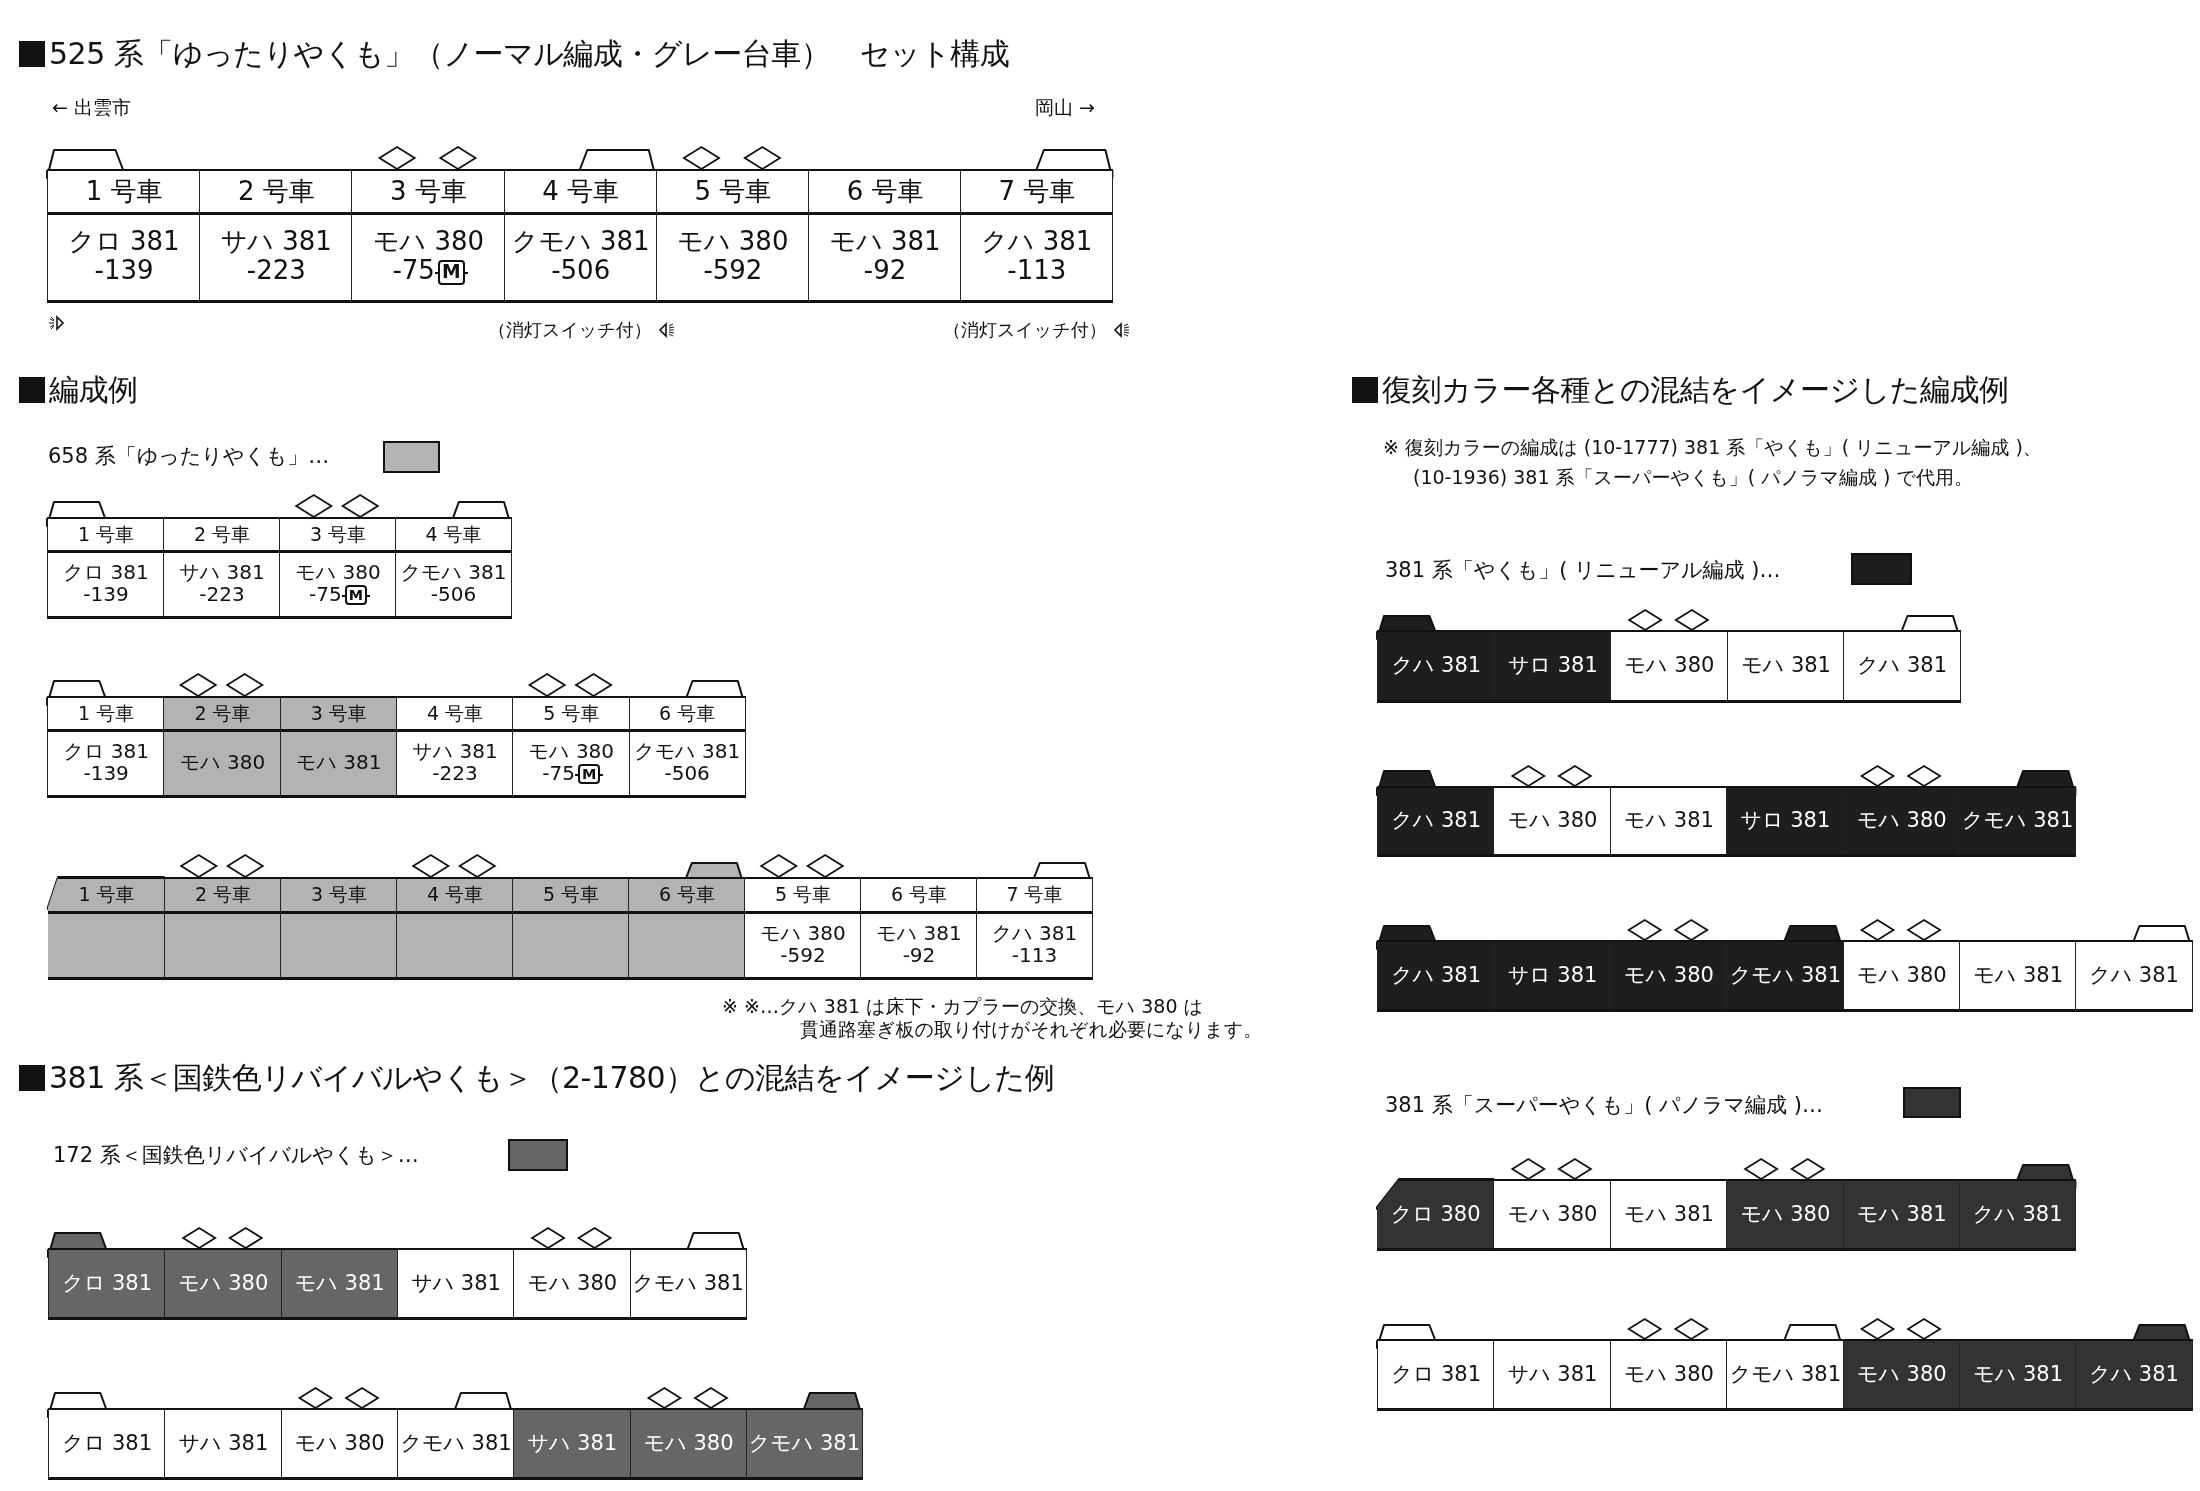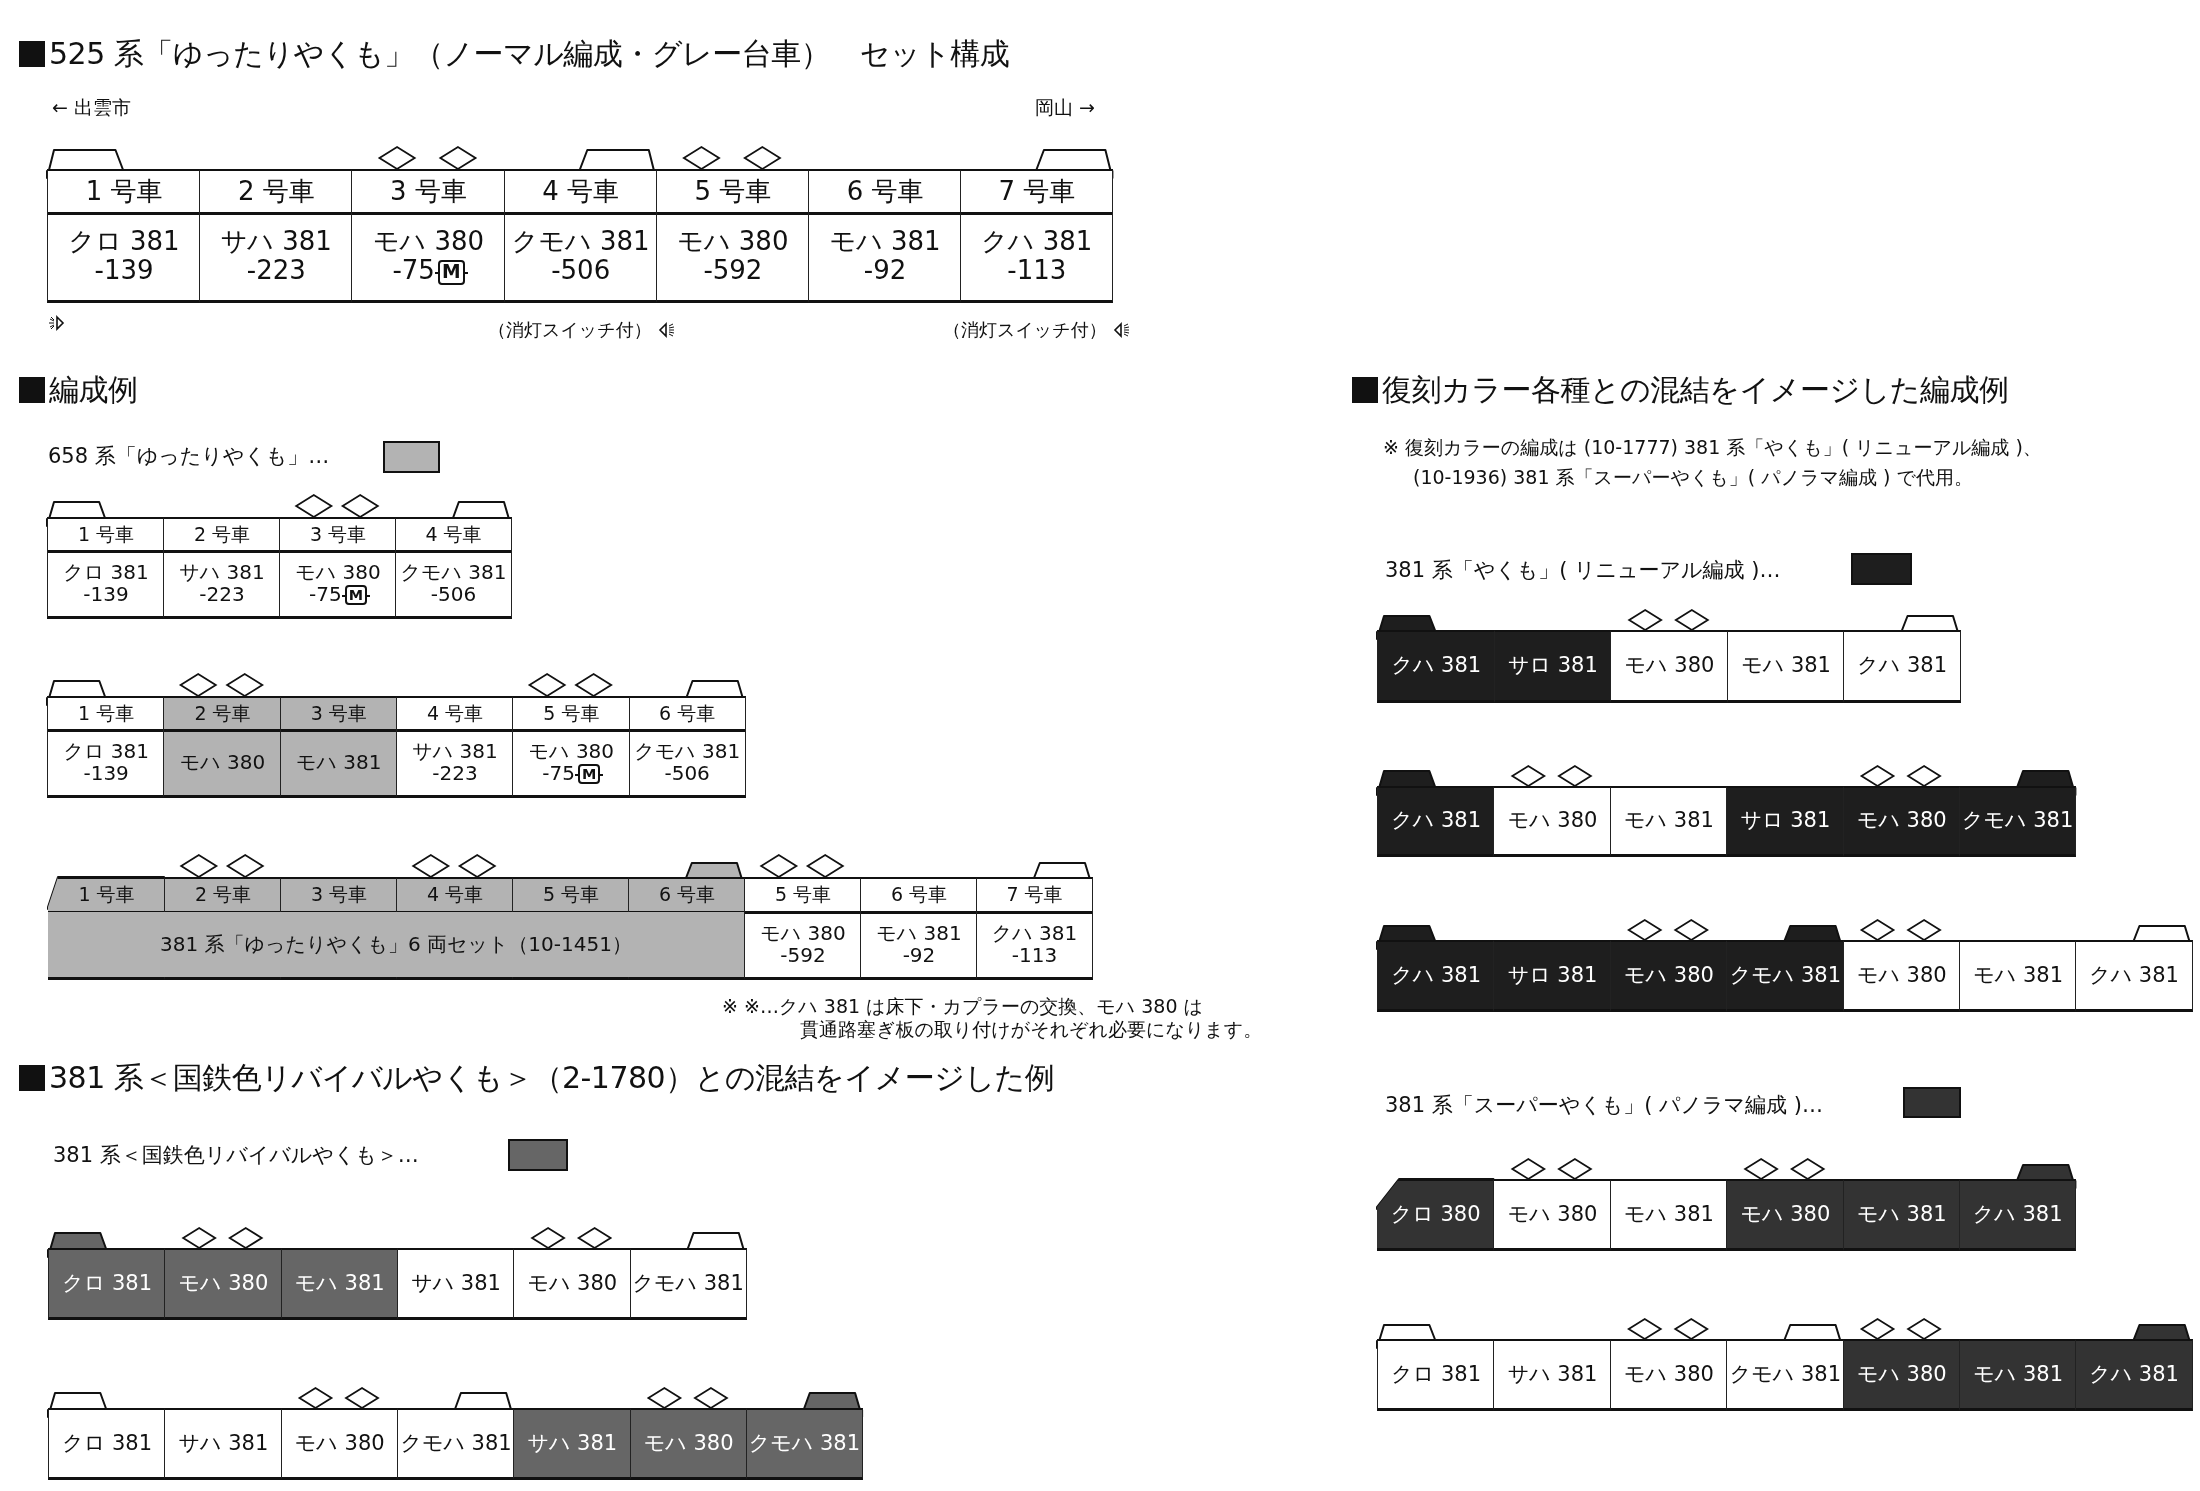--- a/index.html
+++ b/index.html
@@ -255,29 +255,28 @@
         <div>-92</div>
       </div>
     </div>
     <div class="car last" style="left: 928px; top: 14px; width: 117px; height: 103px; background: rgb(255, 255, 255); border-top: 2px solid rgb(17, 17, 17); color: rgb(17, 17, 17);">
       <div class="hdr" style="height: 32px; font-size: 19px;">7 号車</div>
       <div class="body" style="top: 32px; font-size: 20px;">
         <div>クハ 381</div>
         <div>-113</div>
       </div>
     </div>
-    <div class="span-label" style="left: 0px; width: 696px; top: 49px; height: 65px; background: rgb(179, 179, 179); font-size: 20px; border-left: none;">381 系「ゆったりやくも」6 両セット（10-1451）</div>
   </div>
 <div class="abs note" style="left:722px;top:995px;">※ ※…クハ 381 は床下・カプラーの交換、モハ 380 は</div>
 <div class="abs note" style="left:800px;top:1018px;">貫通路塞ぎ板の取り付けがそれぞれ必要になります。</div>
 
 <div class="abs h1" style="left:19px;top:1061px;">
   <span class="sq"></span><span>381 系＜国鉄色リバイバルやくも＞（2-1780）との混結をイメージした例</span>
 </div>
-<div class="abs lbl" style="left:53px;top:1142px;">381 系＜国鉄色リバイバルやくも＞…</div>
+<div class="abs lbl" style="left:53px;top:1142px;">172 系＜国鉄色リバイバルやくも＞…</div>
 <div class="swatch" style="left:508px;top:1139px;width:60px;height:32px;background:#666666;"></div>
 <div class="train" style="left: 48px; top: 1233px; width: 697.8px; height: 87px;">
     <svg class="roof" width="697.8" height="87">
       <polygon points="0,24 7,0 52.335,0 58.15,16 58.15,17 0,17" fill="#666666" stroke="#111" stroke-width="2" stroke-linejoin="round"></polygon>
       <polygon points="697.8,24 690.8,0 645.4649999999999,0 639.65,16 639.65,17 697.8,17" fill="#ffffff" stroke="#111" stroke-width="2" stroke-linejoin="round"></polygon>
       <polygon points="135.19,5 151.19,-5 167.19,5 151.19,15" fill="#fff" stroke="#111" stroke-width="1.8"></polygon>
       <polygon points="181.70999999999998,5 197.70999999999998,-5 213.70999999999998,5 197.70999999999998,15" fill="#fff" stroke="#111" stroke-width="1.8"></polygon>
       <polygon points="484.09000000000003,5 500.09000000000003,-5 516.09,5 500.09000000000003,15" fill="#fff" stroke="#111" stroke-width="1.8"></polygon>
       <polygon points="530.61,5 546.61,-5 562.61,5 546.61,15" fill="#fff" stroke="#111" stroke-width="1.8"></polygon>
     </svg>

